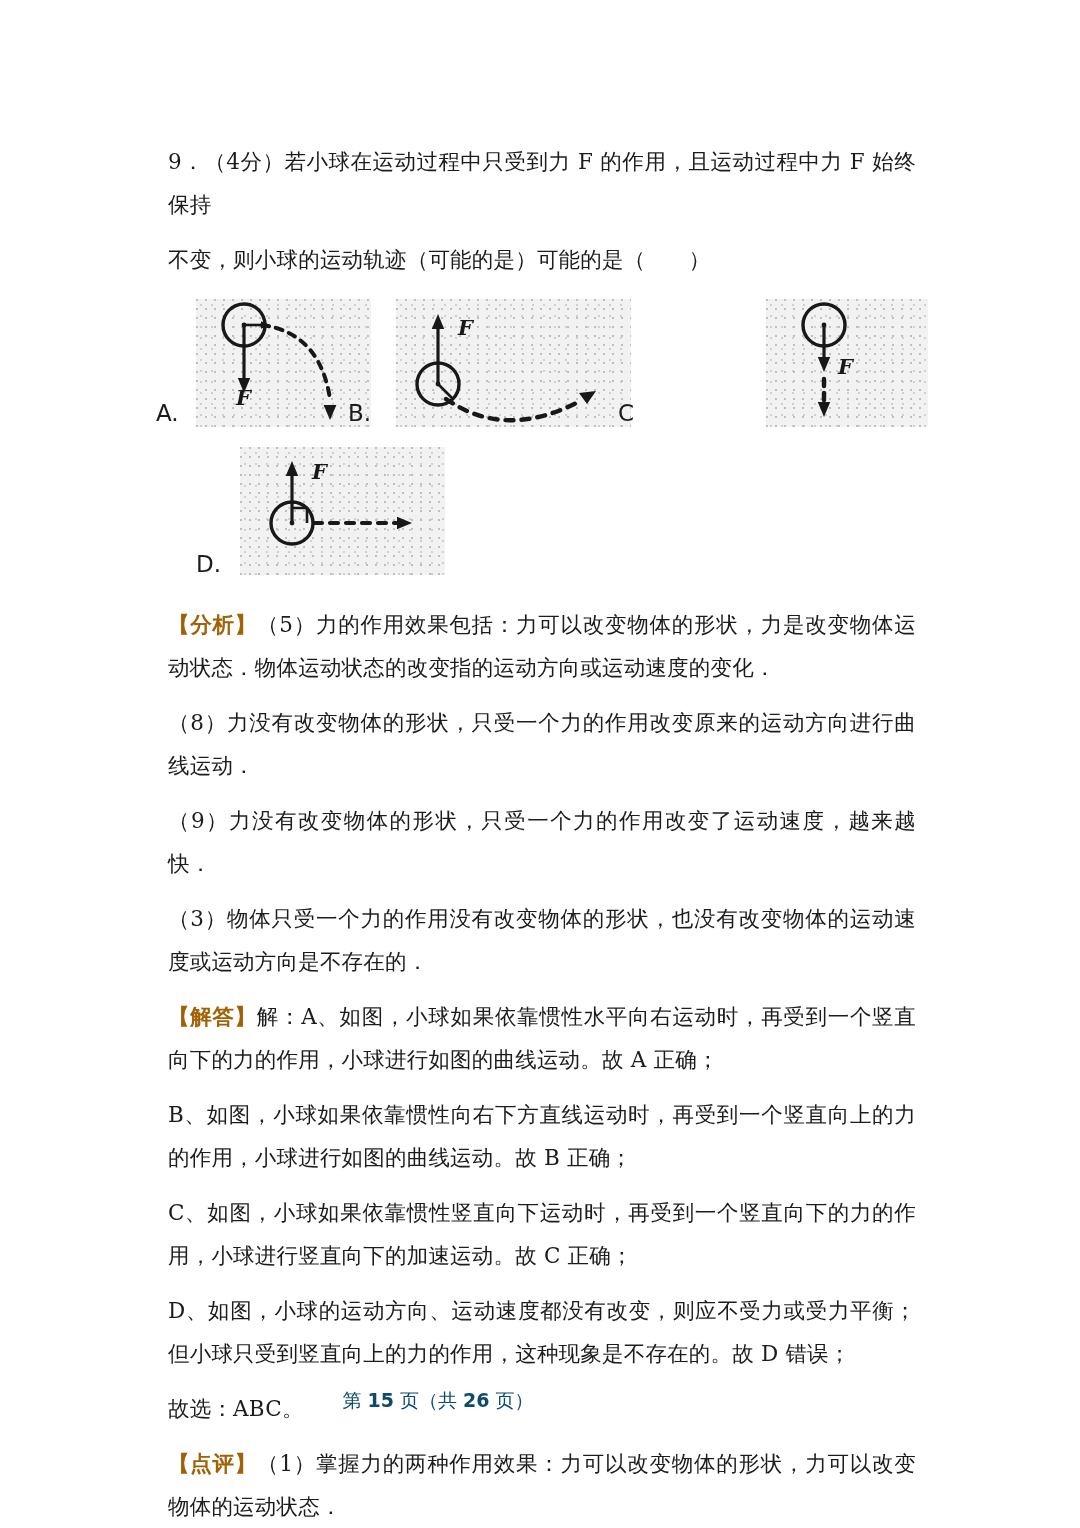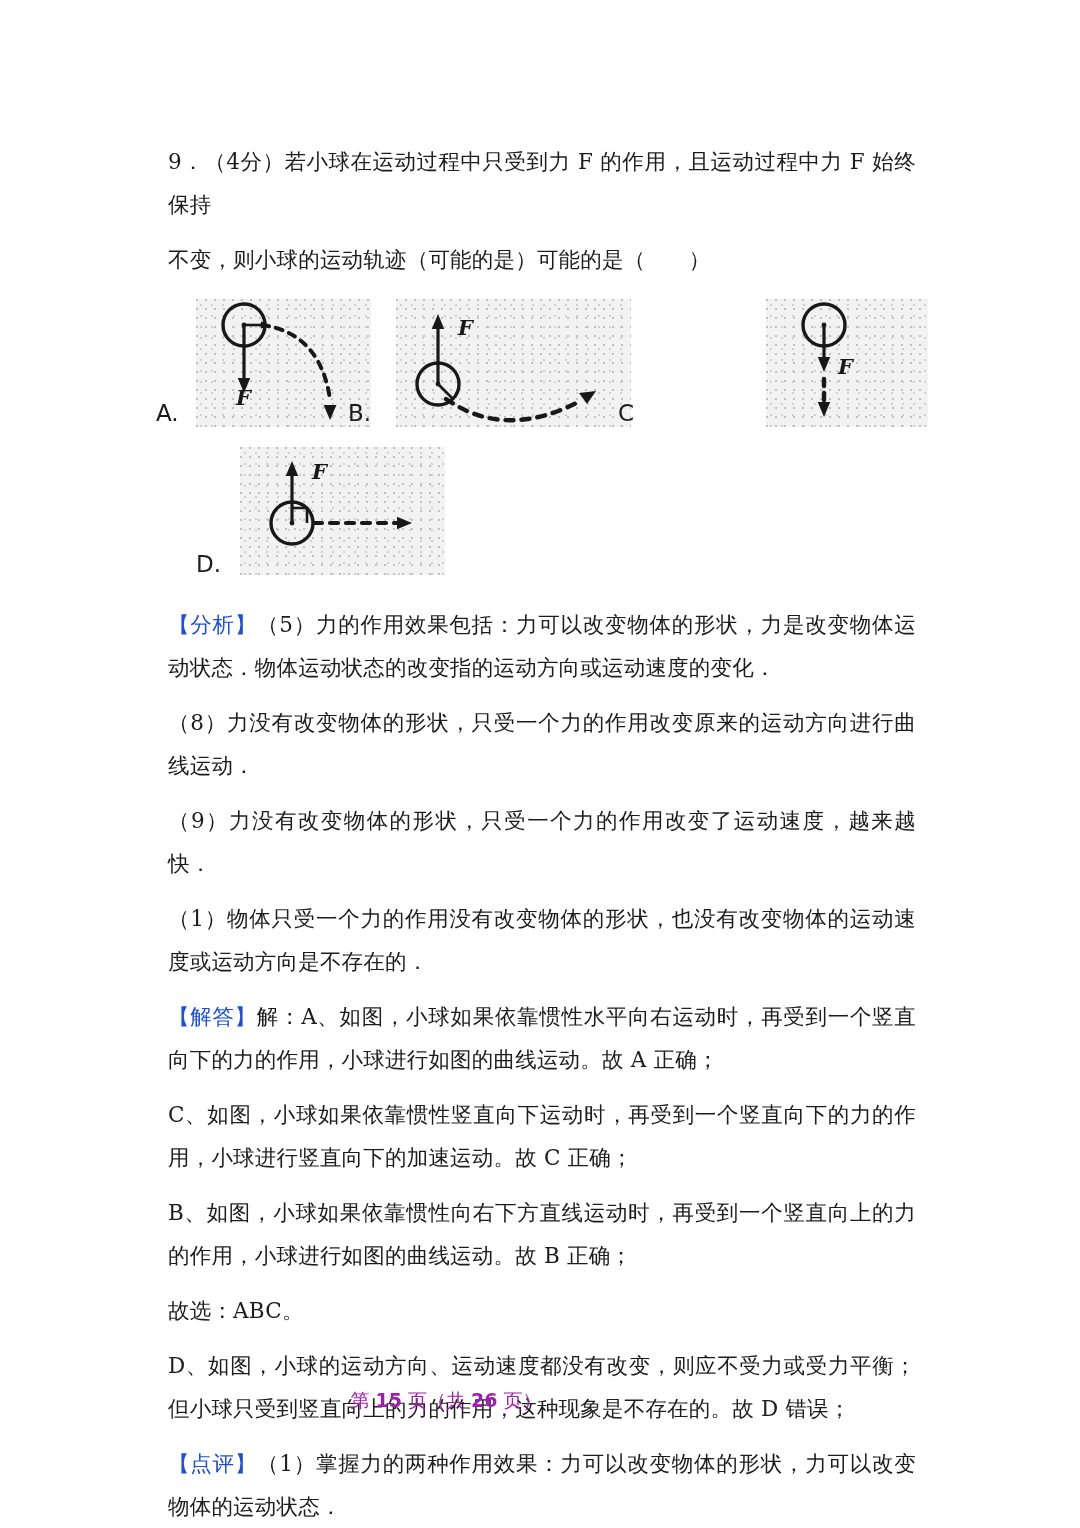--- a/index.html
+++ b/index.html
@@ -35,22 +35,22 @@
     font-size: 21.5px;
     line-height: 43px;
     letter-spacing: 0.2px;
     text-align: justify;
     text-justify: inter-ideograph;
     color: #1c1c1c;
     margin: 12px;
   }
 
   .tag {
-    color: #1d4ed8;
-    font-weight: 400;
+    color: #a16207;
+    font-weight: 700;
   }
 
   
   .fig-row {
     position: relative;
     height: 150px;
     margin-top: 8px;
   }
   .fig-row2 {
     position: relative;
@@ -73,26 +73,26 @@
       radial-gradient(circle at 5px 6px, #cfcfcf 0.8px, transparent 1.1px);
     background-size: 9px 9px, 11px 11px;
     opacity: 0.97;
   }
 
   .panel svg { position:absolute; left:0; top:0; overflow: visible;}
 
   
   .footer {
     position: absolute;
-    left: 16px;
+    left: 8px;
     top: 1388px;
     width: 860px;
     text-align: center;
     font-size: 19px;
-    color: #a21caf;
+    color: #0c4a6e;
     font-family: "DejaVu Serif", "Liberation Serif", serif;
   }
   .footer b { font-family: "DejaVu Sans","Liberation Sans",sans-serif; font-weight:700; }
 </style>
 </head>
 <body>
 
 <div class="page">
 
   <div class="content">
@@ -174,27 +174,27 @@
           <line x1="74" y1="76" x2="158" y2="76" stroke="#111" stroke-width="4.2" stroke-dasharray="8,8" stroke-linecap="round"></line>
           <polygon points="172,76 157,69.8 157,82.2" fill="#111"></polygon>
         </svg>
         <div style="position:absolute; left:72px; top:12px; font-family:'DejaVu Serif','Liberation Serif',serif; font-style:italic; font-weight:700; font-size:21px; color:#111;">F</div>
       </div>
     </div>
 
     <p class="para"><span class="tag">【分析】</span><span>（5）力的作用效果包括：力可以改变物体的形状，力是改变物体运动状态．物体运动状态的改变指的运动方向或运动速度的变化．</span></p>
     <p class="para">（8）力没有改变物体的形状，只受一个力的作用改变原来的运动方向进行曲线运动．</p>
     <p class="para">（9）力没有改变物体的形状，只受一个力的作用改变了运动速度，越来越快．</p>
-    <p class="para">（1）物体只受一个力的作用没有改变物体的形状，也没有改变物体的运动速度或运动方向是不存在的．</p>
+    <p class="para">（3）物体只受一个力的作用没有改变物体的形状，也没有改变物体的运动速度或运动方向是不存在的．</p>
 
     <p class="para"><span class="tag">【解答】</span><span>解：A、如图，小球如果依靠惯性水平向右运动时，再受到一个竖直向下的力的作用，小球进行如图的曲线运动。故 A 正确；</span></p>
+    <p class="para">B、如图，小球如果依靠惯性向右下方直线运动时，再受到一个竖直向上的力的作用，小球进行如图的曲线运动。故 B 正确；</p>
     <p class="para">C、如图，小球如果依靠惯性竖直向下运动时，再受到一个竖直向下的力的作用，小球进行竖直向下的加速运动。故 C 正确；</p>
-    <p class="para">B、如图，小球如果依靠惯性向右下方直线运动时，再受到一个竖直向上的力的作用，小球进行如图的曲线运动。故 B 正确；</p>
+    <p class="para">D、如图，小球的运动方向、运动速度都没有改变，则应不受力或受力平衡；但小球只受到竖直向上的力的作用，这种现象是不存在的。故 D 错误；</p>
     <p class="para">故选：ABC。</p>
-    <p class="para">D、如图，小球的运动方向、运动速度都没有改变，则应不受力或受力平衡；但小球只受到竖直向上的力的作用，这种现象是不存在的。故 D 错误；</p>
 
     <p class="para"><span class="tag">【点评】</span><span>（1）掌握力的两种作用效果：力可以改变物体的形状，力可以改变物体的运动状态．</span></p>
 
   </div>
 
   <div class="footer">
     <span>第 </span><b>15</b><span> 页（共 </span><b>26</b><span> 页）</span>
   </div>
 
 </div>

